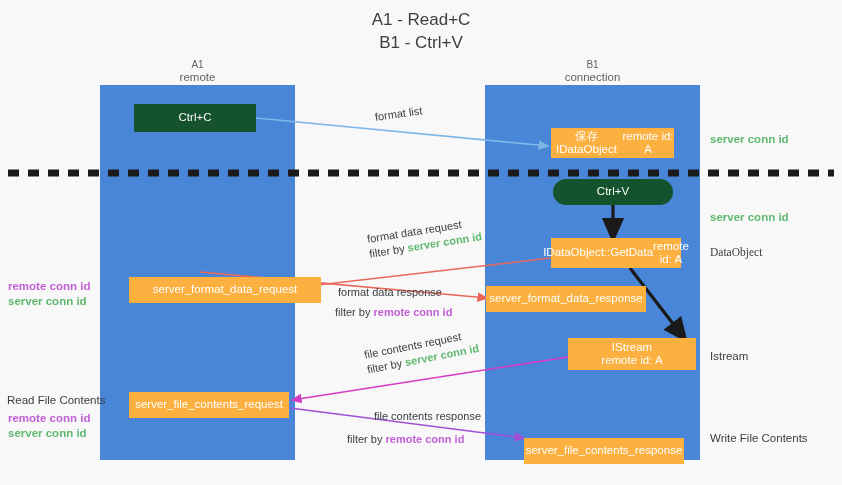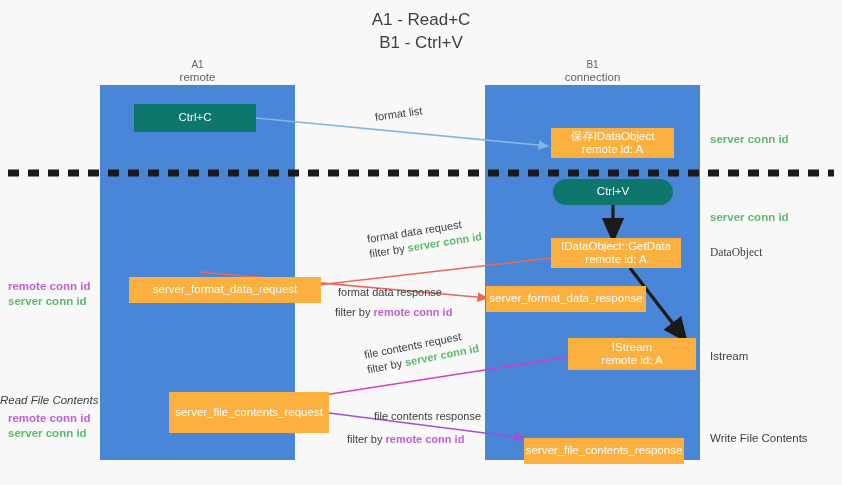--- a/index.html
+++ b/index.html
@@ -25,21 +25,21 @@
     position:absolute;background:#4a86d8;
   }
   .swimA{left:100px;top:85px;width:195px;height:375px;}
   .swimB{left:485px;top:85px;width:215px;height:375px;}
 
   .node{
     position:absolute;box-sizing:border-box;
     display:flex;align-items:center;justify-content:center;
     text-align:center;color:#ffffff;font-size:11.5px;line-height:13.5px;
   }
-  .green{background:#0f766e;}
+  .green{background:#14532d;}
   .orange{background:#fbb040;}
 
   .side-label{
     position:absolute;font-size:11.5px;line-height:15px;
   }
   .green-txt{color:#5fb870;font-weight:bold;}
   .purple-txt{color:#c25fd6;font-weight:bold;}
   .plain-txt{color:#3c4043;}
 
   .edge-label{
@@ -110,34 +110,34 @@
   </svg>
 
   <div class="node green" style="left:134px;top:104px;width:122px;height:28px;">
     <span>Ctrl+C</span>
   </div>
 
   <div class="node orange" style="left:129px;top:277px;width:192px;height:26px;">
     <span>server_format_data_request</span>
   </div>
 
-  <div class="node orange" style="left:129px;top:392px;width:160px;height:41px;margin-left:40px;">
+  <div class="node orange" style="left:129px;top:392px;width:160px;height:26px;">
     <span>server_file_contents_request</span>
   </div>
 
-  <div class="node orange" style="left:551px;top:128px;width:123px;height:30px;flex-direction:column;">
+  <div class="node orange" style="left:551px;top:128px;width:123px;height:30px;">
     <span>保存IDataObject</span>
     <span>remote id: A</span>
   </div>
 
   <div class="node green" style="left:553px;top:179px;width:120px;height:26px;border-radius:13px;">
     <span>Ctrl+V</span>
   </div>
 
-  <div class="node orange" style="left:551px;top:238px;width:130px;height:30px;flex-direction:column;">
+  <div class="node orange" style="left:551px;top:238px;width:130px;height:30px;">
     <span>IDataObject::GetData</span>
     <span>remote id: A</span>
   </div>
 
   <div class="node orange" style="left:486px;top:286px;width:160px;height:26px;">
     <span>server_format_data_response</span>
   </div>
 
   <div class="node orange" style="left:568px;top:338px;width:128px;height:32px;flex-direction:column;">
     <span>IStream</span>
@@ -178,21 +178,21 @@
     <div style="margin-top:8px;margin-left:-27px;">
       <span>filter by </span><b class="purple-txt">remote conn id</b>
     </div>
   </div>
 
   <div class="side-label" style="left:8px;top:279px;">
     <div class="purple-txt">remote conn id</div>
     <div class="green-txt">server conn id</div>
   </div>
 
-  <div class="side-label plain-txt" style="left:0;top:393px;font-style:italic;">Read File Contents</div>
+  <div class="side-label plain-txt" style="left:7px;top:393px;">Read File Contents</div>
 
   <div class="side-label" style="left:8px;top:411px;">
     <div class="purple-txt">remote conn id</div>
     <div class="green-txt">server conn id</div>
   </div>
 
   <div class="side-label green-txt" style="left:710px;top:132px;">server conn id</div>
 
   <div class="side-label green-txt" style="left:710px;top:210px;">server conn id</div>
 

